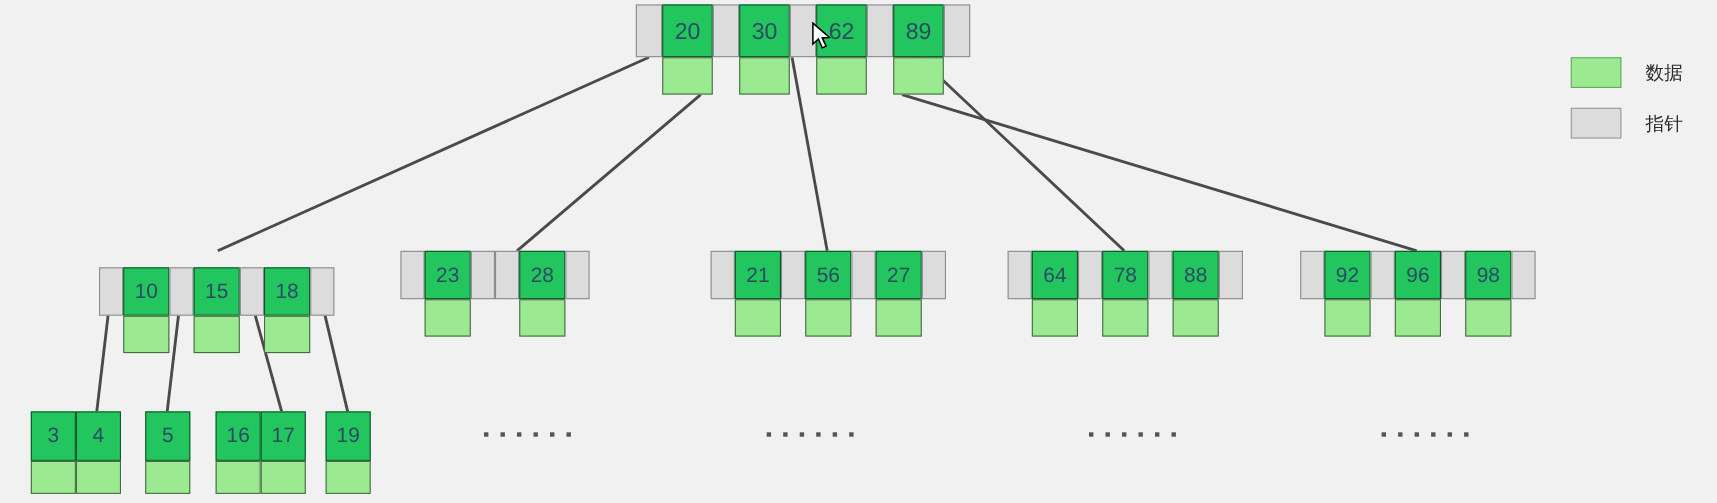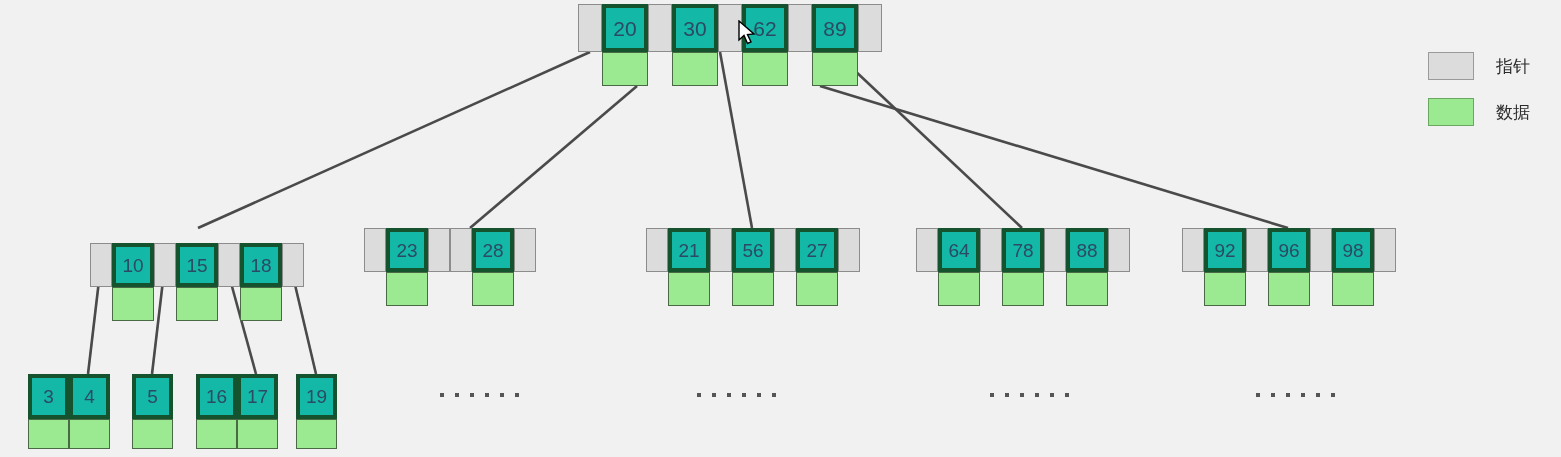--- a/index.html
+++ b/index.html
@@ -39,22 +39,22 @@
   .cell-stack {
     display: flex;
     flex-direction: column;
   }
   .ptr {
     background: #dcdcdc;
     border: 1px solid #8c8c8c;
     box-sizing: border-box;
   }
   .key {
-    background: #14b8a6;
-    border: 4px solid #14532d;
+    background: #22c55e;
+    border: 1px solid #14532d;
     box-sizing: border-box;
     color: #2b4a63;
     display: flex;
     align-items: center;
     justify-content: center;
     font-size: 19px;
     line-height: 1;
   }
   .dataslot {
     background: #9bea92;
@@ -398,26 +398,26 @@
         <span class="dot"></span>
         <span class="dot"></span>
         <span class="dot"></span>
         <span class="dot"></span>
         <span class="dot"></span>
       </div>
     </div>
 
   <div class="legend" style="left:1428px; top:52px;">
     <div class="legend-row">
+      <span class="legend-swatch data"></span>
+      <span class="legend-label">数据</span>
+    </div>
+    <div class="legend-row">
       <span class="legend-swatch pointer"></span>
       <span class="legend-label">指针</span>
     </div>
-    <div class="legend-row">
-      <span class="legend-swatch data"></span>
-      <span class="legend-label">数据</span>
-    </div>
   </div>
 
   <svg class="cursor" width="20" height="28" viewBox="0 0 20 28" xmlns="http://www.w3.org/2000/svg" style="left:738px; top:20px;">
     <path d="M1 1 L1 20 L6 15.5 L9.5 23.5 L13 22 L9.5 14.5 L16 14 Z" fill="#ffffff" stroke="#000000" stroke-width="1.4"></path>
   </svg>
 
 </div>
 
 </body></html>

